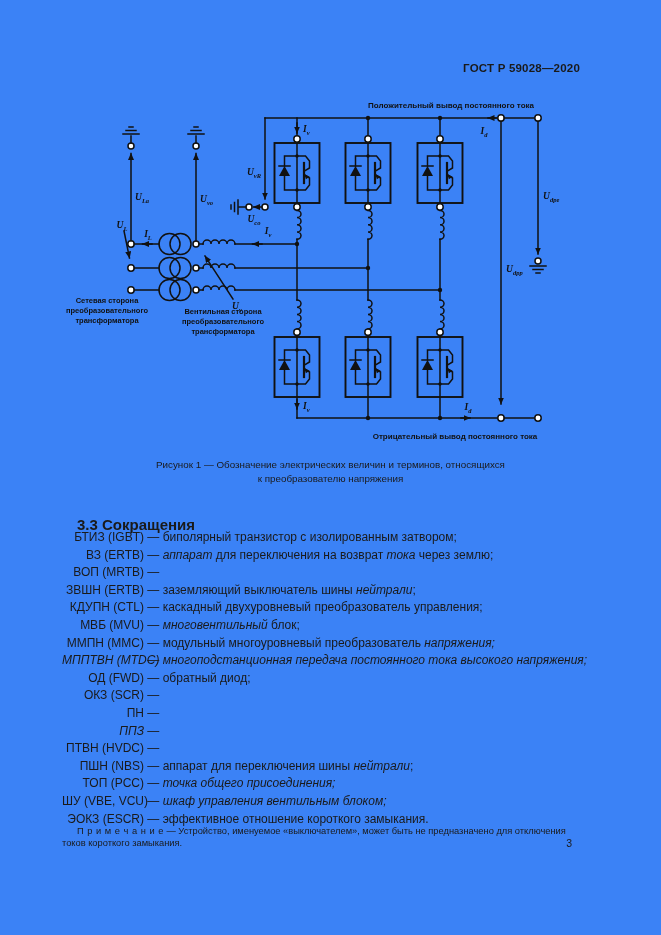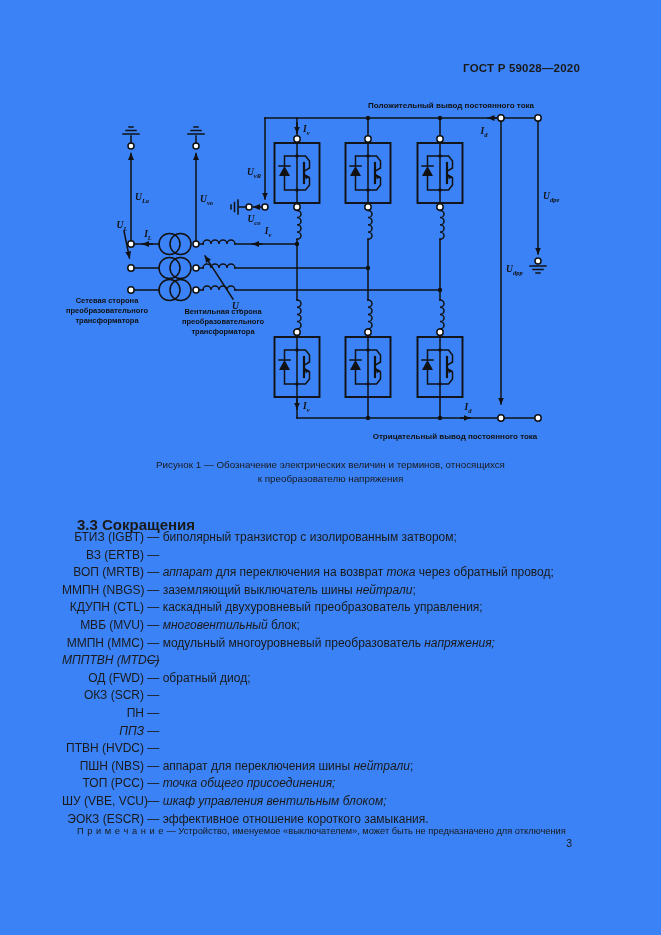--- a/index.html
+++ b/index.html
@@ -233,28 +233,28 @@
 
   <div class="abbr-list">
       <div class="abbr-row">
         <span class="abbr-term">БТИЗ (IGBT)</span>
         <span class="abbr-dash"> — </span>
         <span class="abbr-def"><span>биполярный транзистор с изолированным затвором;</span></span>
       </div>
       <div class="abbr-row">
         <span class="abbr-term">ВЗ (ERTB)</span>
         <span class="abbr-dash"> — </span>
+        <span class="abbr-def"><span class="it">аппарат</span><span> для переключения на возврат </span><span class="it">тока</span><span> через землю;</span></span>
       </div>
       <div class="abbr-row">
         <span class="abbr-term">ВОП (MRTB)</span>
         <span class="abbr-dash"> — </span>
-        <span class="abbr-def"><span class="it">аппарат</span><span> для переключения на возврат </span><span class="it">тока</span><span> через обратный провод;</span></span>
-      </div>
-      <div class="abbr-row">
-        <span class="abbr-term">ММПН (NBGS)</span>
+      </div>
+      <div class="abbr-row">
+        <span class="abbr-term">ЗВШН (ERTB)</span>
         <span class="abbr-dash"> — </span>
         <span class="abbr-def"><span>заземляющий выключатель шины </span><span class="it">нейтрали</span><span>;</span></span>
       </div>
       <div class="abbr-row">
         <span class="abbr-term">КДУПН (CTL)</span>
         <span class="abbr-dash"> — </span>
         <span class="abbr-def"><span>каскадный двухуровневый преобразователь управления;</span></span>
       </div>
       <div class="abbr-row">
         <span class="abbr-term">МВБ (MVU)</span>
@@ -262,20 +262,21 @@
         <span class="abbr-def"><span class="it">многовентильный</span><span> блок;</span></span>
       </div>
       <div class="abbr-row">
         <span class="abbr-term">ММПН (MMC)</span>
         <span class="abbr-dash"> — </span>
         <span class="abbr-def"><span>модульный многоуровневый преобразователь </span><span class="it">напряжения;</span></span>
       </div>
       <div class="abbr-row">
         <span class="abbr-term it">МППТВН (MTDC)</span>
         <span class="abbr-dash"> — </span>
+        <span class="abbr-def"><span class="it">многоподстанционная передача постоянного тока высокого напряжения;</span></span>
       </div>
       <div class="abbr-row">
         <span class="abbr-term">ОД (FWD)</span>
         <span class="abbr-dash"> — </span>
         <span class="abbr-def"><span>обратный диод;</span></span>
       </div>
       <div class="abbr-row">
         <span class="abbr-term">ОКЗ (SCR)</span>
         <span class="abbr-dash"> — </span>
       </div>
@@ -308,17 +309,18 @@
       </div>
       <div class="abbr-row">
         <span class="abbr-term">ЭОКЗ (ESCR)</span>
         <span class="abbr-dash"> — </span>
         <span class="abbr-def"><span>эффективное отношение короткого замыкания.</span></span>
       </div>
     </div>
 
   <div class="note">
     <div class="indent"><span class="note-label">П р и м е ч а н и е</span><span style="white-space:pre"> — </span><span>Устройство, именуемое «выключателем», может быть не предназначено для отключения</span></div>
+    <div>токов короткого замыкания.</div>
   </div>
 
   <div class="page-number">3</div>
 
 </div>
 
 </body></html>

